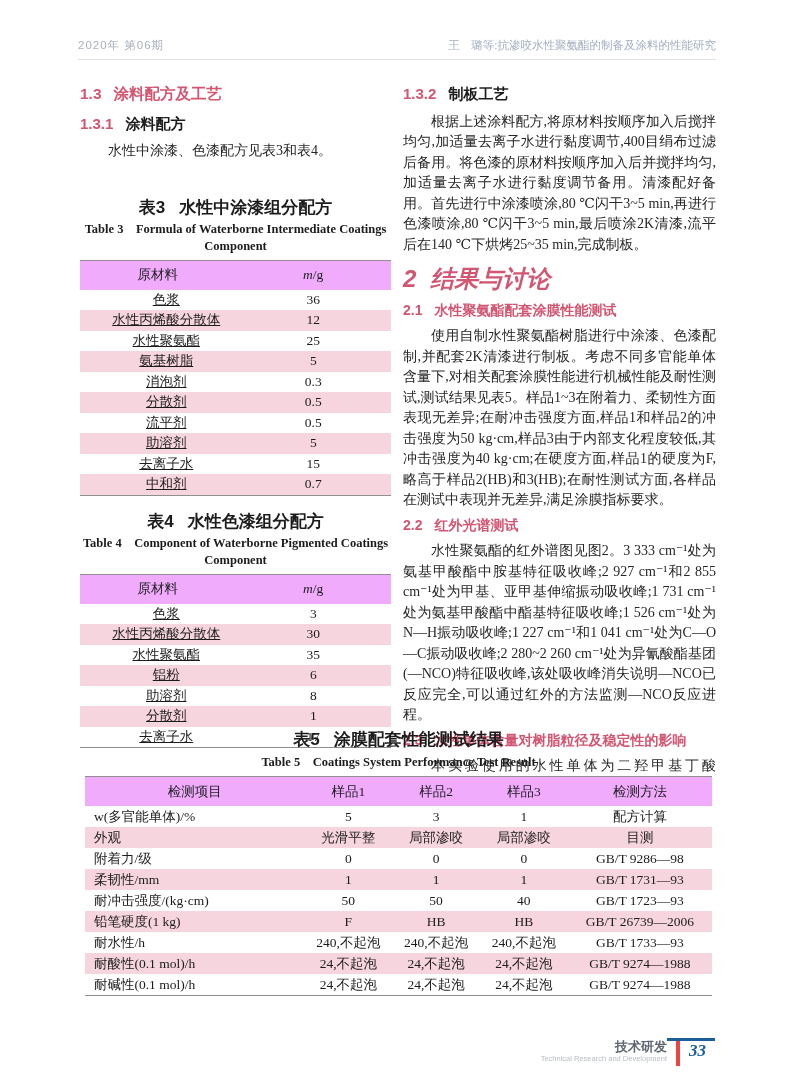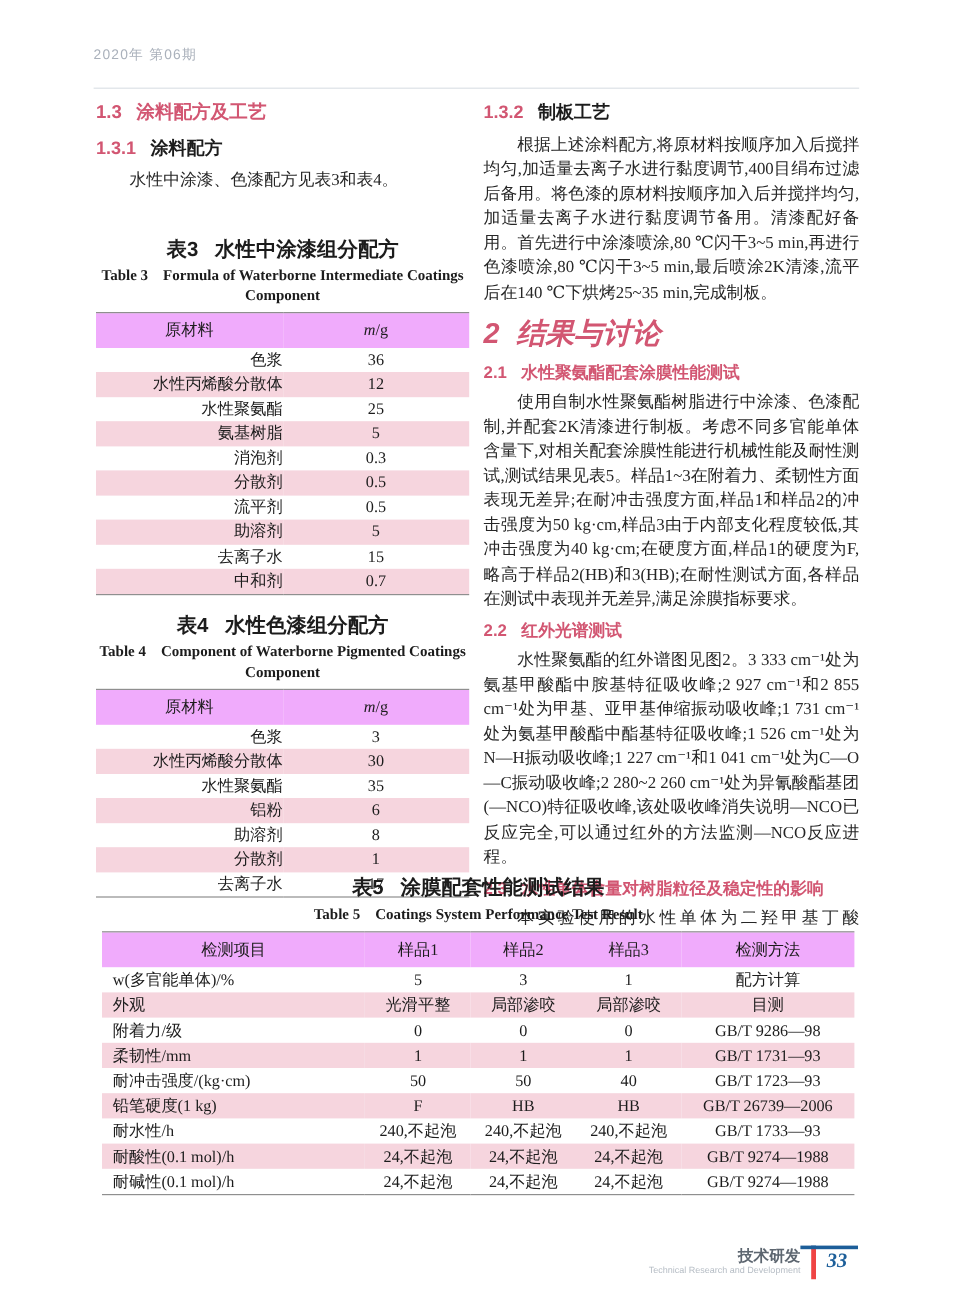--- a/index.html
+++ b/index.html
@@ -5,21 +5,21 @@
   html,body { margin:0; padding:0; background:#ffffff; }
   .page {
     position:relative; width:794px; height:1077px; background:#ffffff;
     font-family:"Liberation Serif","DejaVu Serif",serif;
     color:#262626; overflow:hidden;
   }
   
   .run-head {
     position:absolute; left:78px; top:38px; width:638px;
     display:flex; justify-content:space-between; align-items:flex-end;
-    font-size:11.5px; padding-bottom:20px; border-bottom:1px solid #dde1e6;
+    font-size:11.5px; padding-bottom:6px; border-bottom:1px solid #dde1e6;
     font-family:"Liberation Sans",sans-serif;
   }
   .run-head .lft { color:#aab1bb; letter-spacing:1px; }
   .run-head .rgt { color:#a3aec2; }
 
   
   .col { position:absolute; top:84px; font-size:14px; line-height:20.5px; }
   .col-left  { left:80px;  width:311px; }
   .col-right { left:403px; width:313px; }
   p.body { margin:0; text-align:justify; text-indent:2em; color:#262626; }
@@ -45,21 +45,21 @@
   .tbl-title-en { text-align:center; font-weight:bold; font-size:12.5px;
                   line-height:17px; margin:0 0 5px 0; color:#1c1c1c; }
   table { border-collapse:collapse; width:100%; font-size:13.5px;
           border-top:1px solid #8f8f8f; border-bottom:1px solid #8f8f8f; }
   thead tr { background:#f0abfc; }
   tbody tr:nth-child(even) { background:#f6d5de; }
   th { font-weight:normal; text-align:center; padding:4px 0; color:#1c1c1c; }
   td { padding:0; height:20px; text-align:center; color:#1c1c1c; }
   .it { font-style:italic; }
 
-  .small-table td:first-child { text-align:right; padding-left:17px; width:50%; }
+  .small-table td:first-child { text-align:center; padding-left:17px; width:50%;text-decoration:underline; }
 
   
   .t5-block { position:absolute; left:85px; top:728px; width:627px; }
   .t5 td, .t5 th { height:21px; }
   .t5 th:nth-child(1), .t5 td:nth-child(1) { width:35%; }
   .t5 th:nth-child(2), .t5 td:nth-child(2) { width:14%; }
   .t5 th:nth-child(3), .t5 td:nth-child(3) { width:14%; }
   .t5 th:nth-child(4), .t5 td:nth-child(4) { width:14%; }
   .t5 th:nth-child(5), .t5 td:nth-child(5) { width:23%; }
   .t5 td:first-child { text-align:left; padding-left:9px; }
@@ -78,20 +78,21 @@
   .pagenum .num33 { font-family:"Liberation Serif",serif; font-style:italic;
                     font-weight:bold; font-size:17px; color:#1c5e99; }
 </style>
 </head>
 <body>
 
 <div class="page">
 
   <div class="run-head">
     <span class="lft">2020年  第06期</span>
+    <span class="rgt">王　璐等:抗渗咬水性聚氨酯的制备及涂料的性能研究</span>
   </div>
 
   <div class="col col-left">
 
     <h3 class="hd hd-13">
       <span class="num">1.3</span><span class="ttl">涂料配方及工艺</span>
     </h3>
     <h4 class="hd hd-mixed">
       <span class="num">1.3.1</span><span class="ttl">涂料配方</span>
     </h4>

